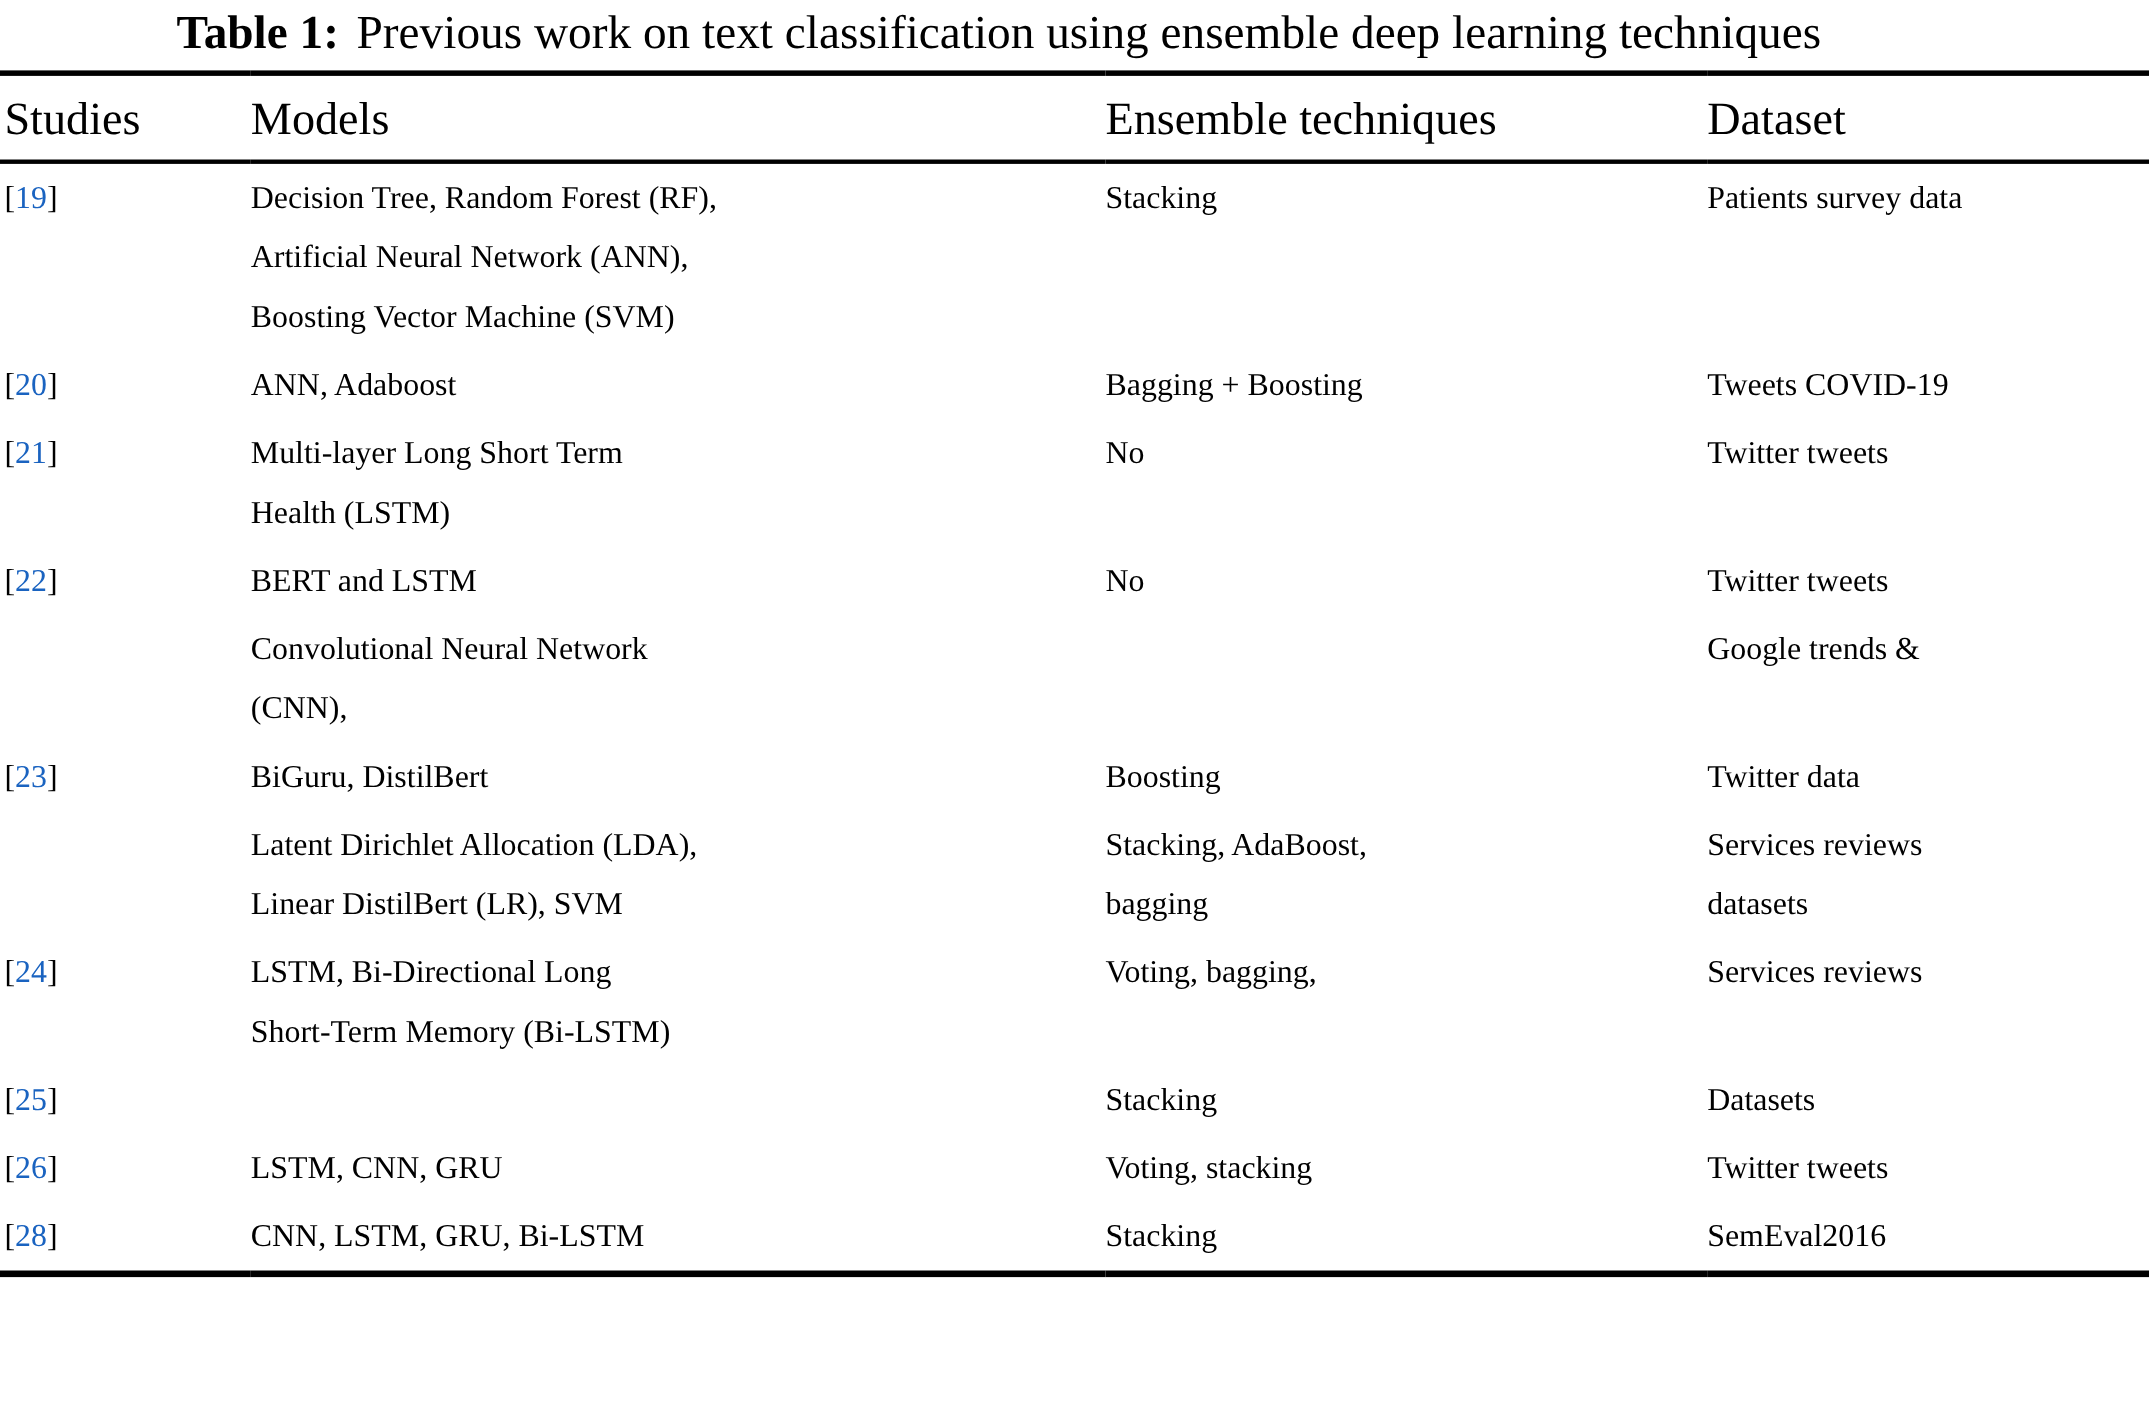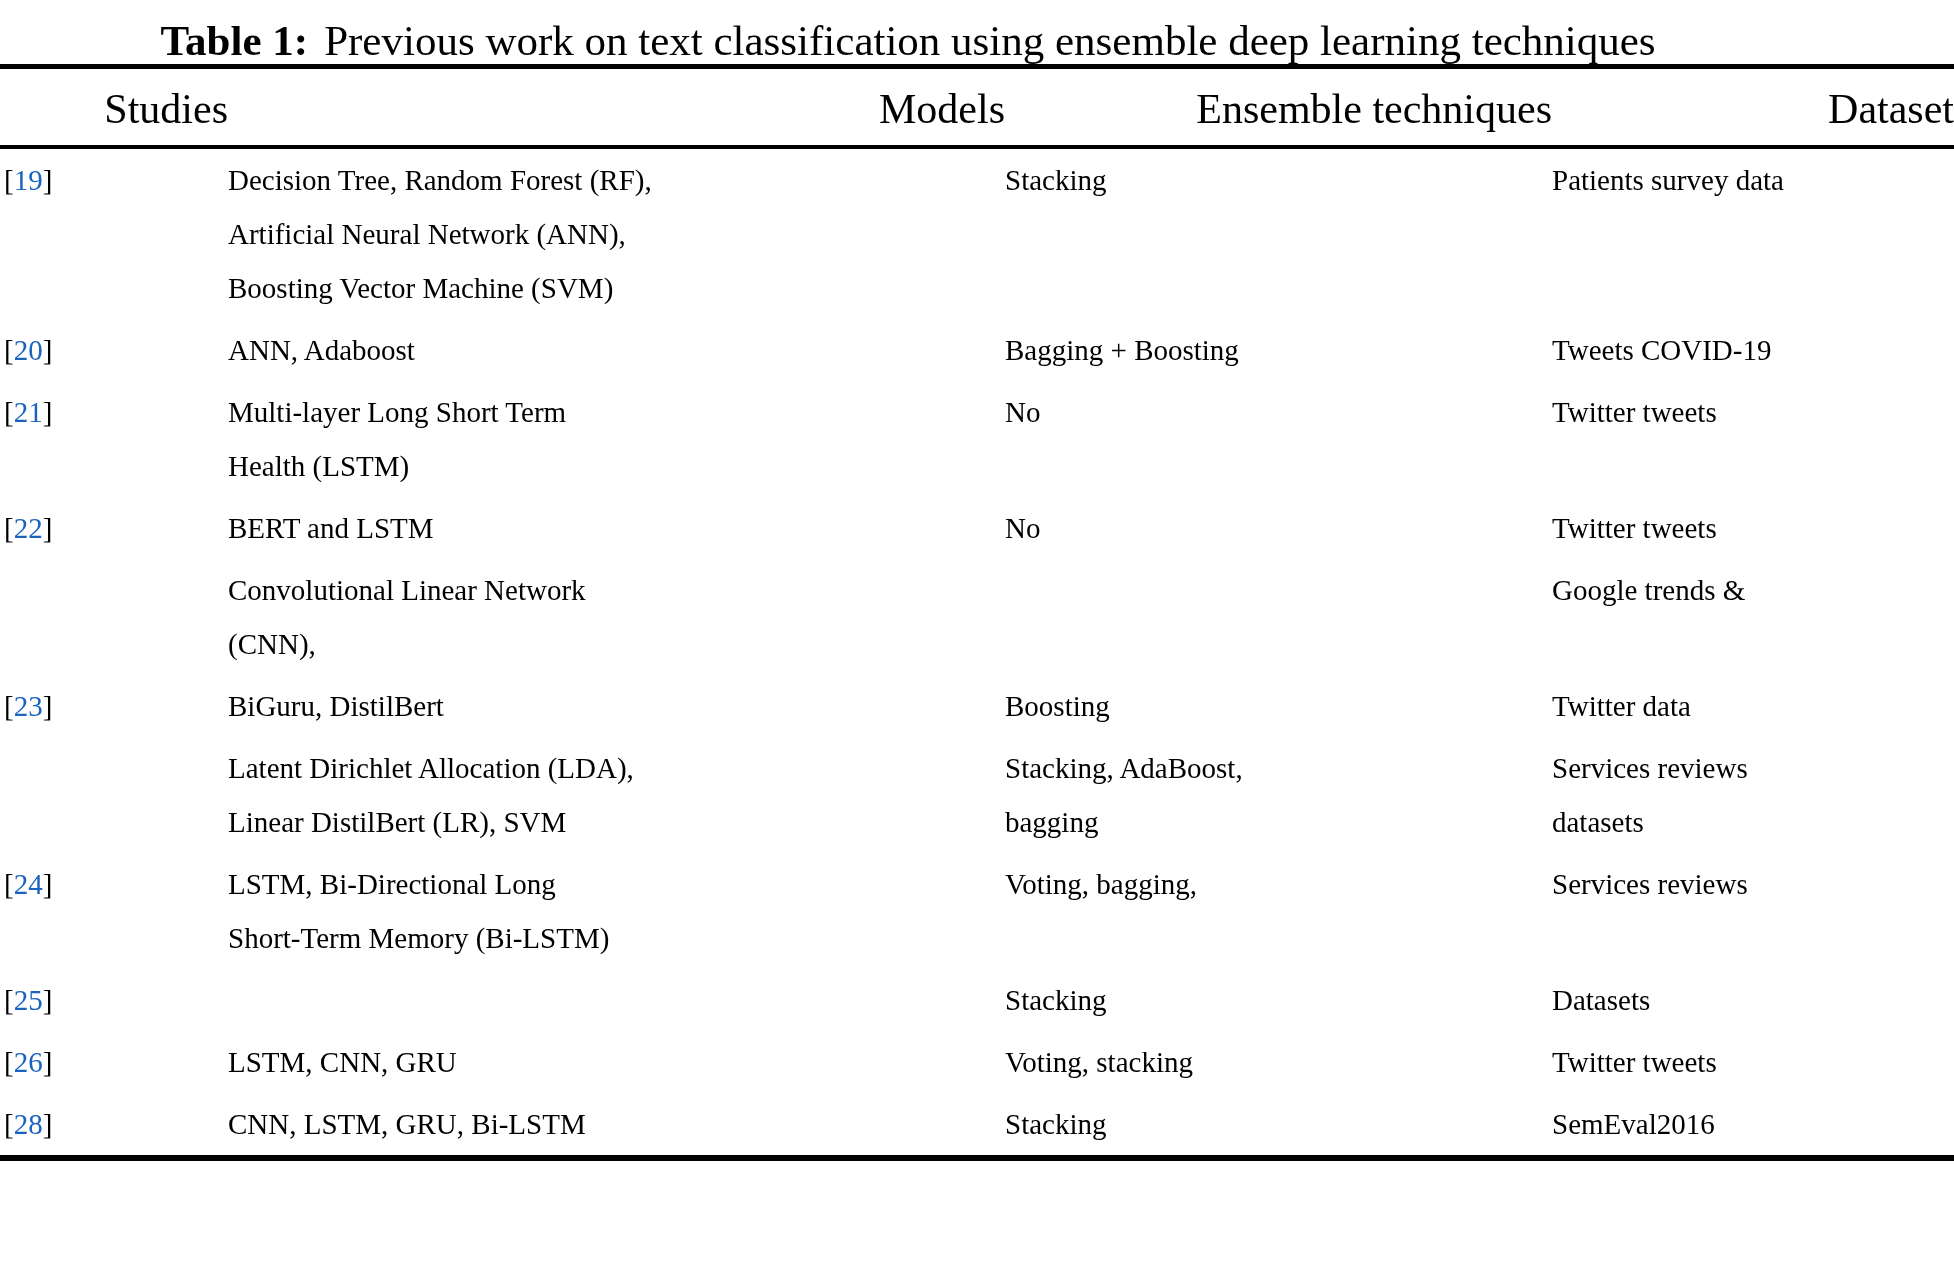--- a/index.html
+++ b/index.html
@@ -8,21 +8,21 @@
     width: 1954px;
     background: #ffffff;
     color: #000000;
     font-family: "Liberation Serif", "DejaVu Serif", serif;
   }
   body { height: 1279px; overflow: hidden; }
 
   .caption {
     width: 1816px;
     height: 64px;
-    padding-top: 15px;
+    padding-top: 5px;
     text-align: center;
     font-size: 43px;
     line-height: 52px;
     white-space: nowrap;
   }
   .caption-label { font-weight: bold; margin-right: 16px; }
 
   table.tbl {
     width: 1954px;
     table-layout: fixed;
@@ -30,21 +30,21 @@
     border-top: 5px solid #000;
     border-bottom: 6px solid #000;
   }
   col.c-study    { width: 228px; }
   col.c-models   { width: 777px; }
   col.c-ensemble { width: 547px; }
   col.c-dataset  { width: 402px; }
 
   thead th {
     font-weight: normal;
-    text-align: right;
+    text-align: left;
     font-size: 42px;
     line-height: 48px;
     padding: 16px 0 12px 0;
     border-bottom: 4px solid #000;
   }
   thead th:first-child, tbody td:first-child { padding-left: 4px; }
 
   tbody td {
     vertical-align: top;
     font-size: 29px;
@@ -127,21 +127,21 @@
           <td>
             <div class="line">No</div>
           </td>
           <td>
             <div class="line">Twitter tweets</div>
           </td>
         </tr>
         <tr>
           <td></td>
           <td>
-            <div class="line">Convolutional Linear Network</div>
+            <div class="line">Convolutional Neural Network</div>
             <div class="line">(CNN),</div>
           </td>
           <td></td>
           <td>
             <div class="line">Google trends &amp;</div>
           </td>
         </tr>
         <tr>
           <td><span class="br">[</span><span class="cite">23</span><span class="br">]</span></td>
           <td>

